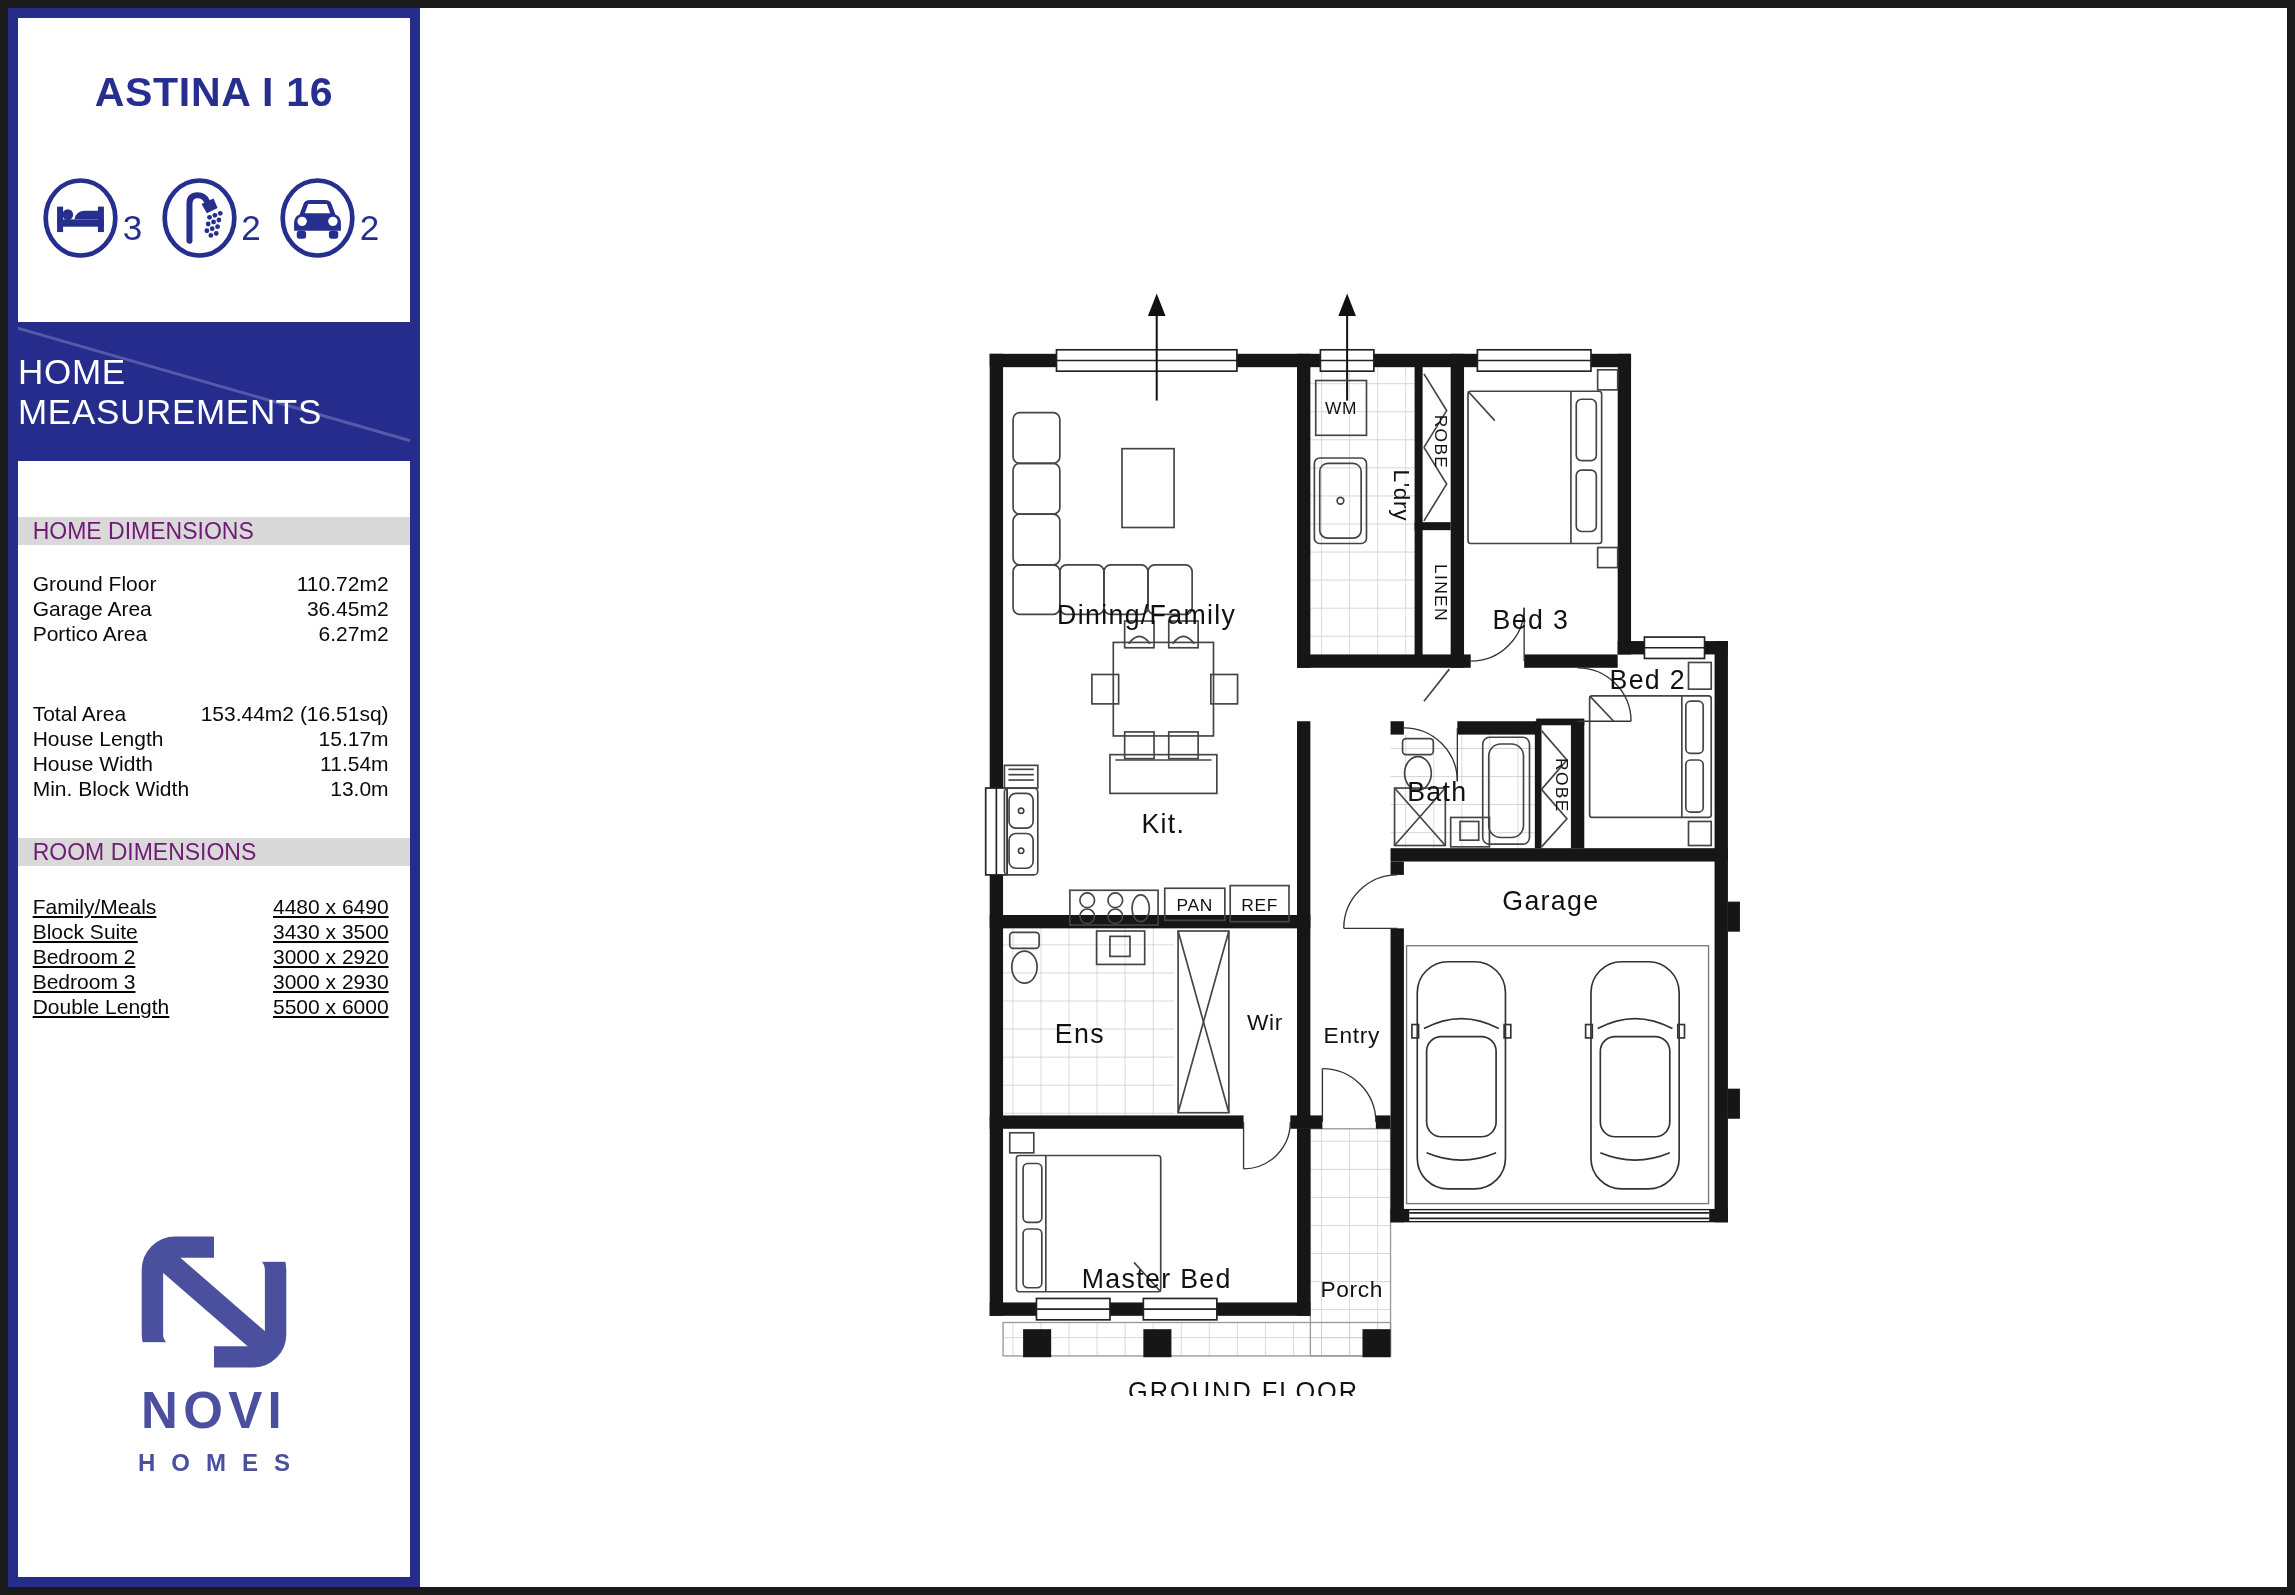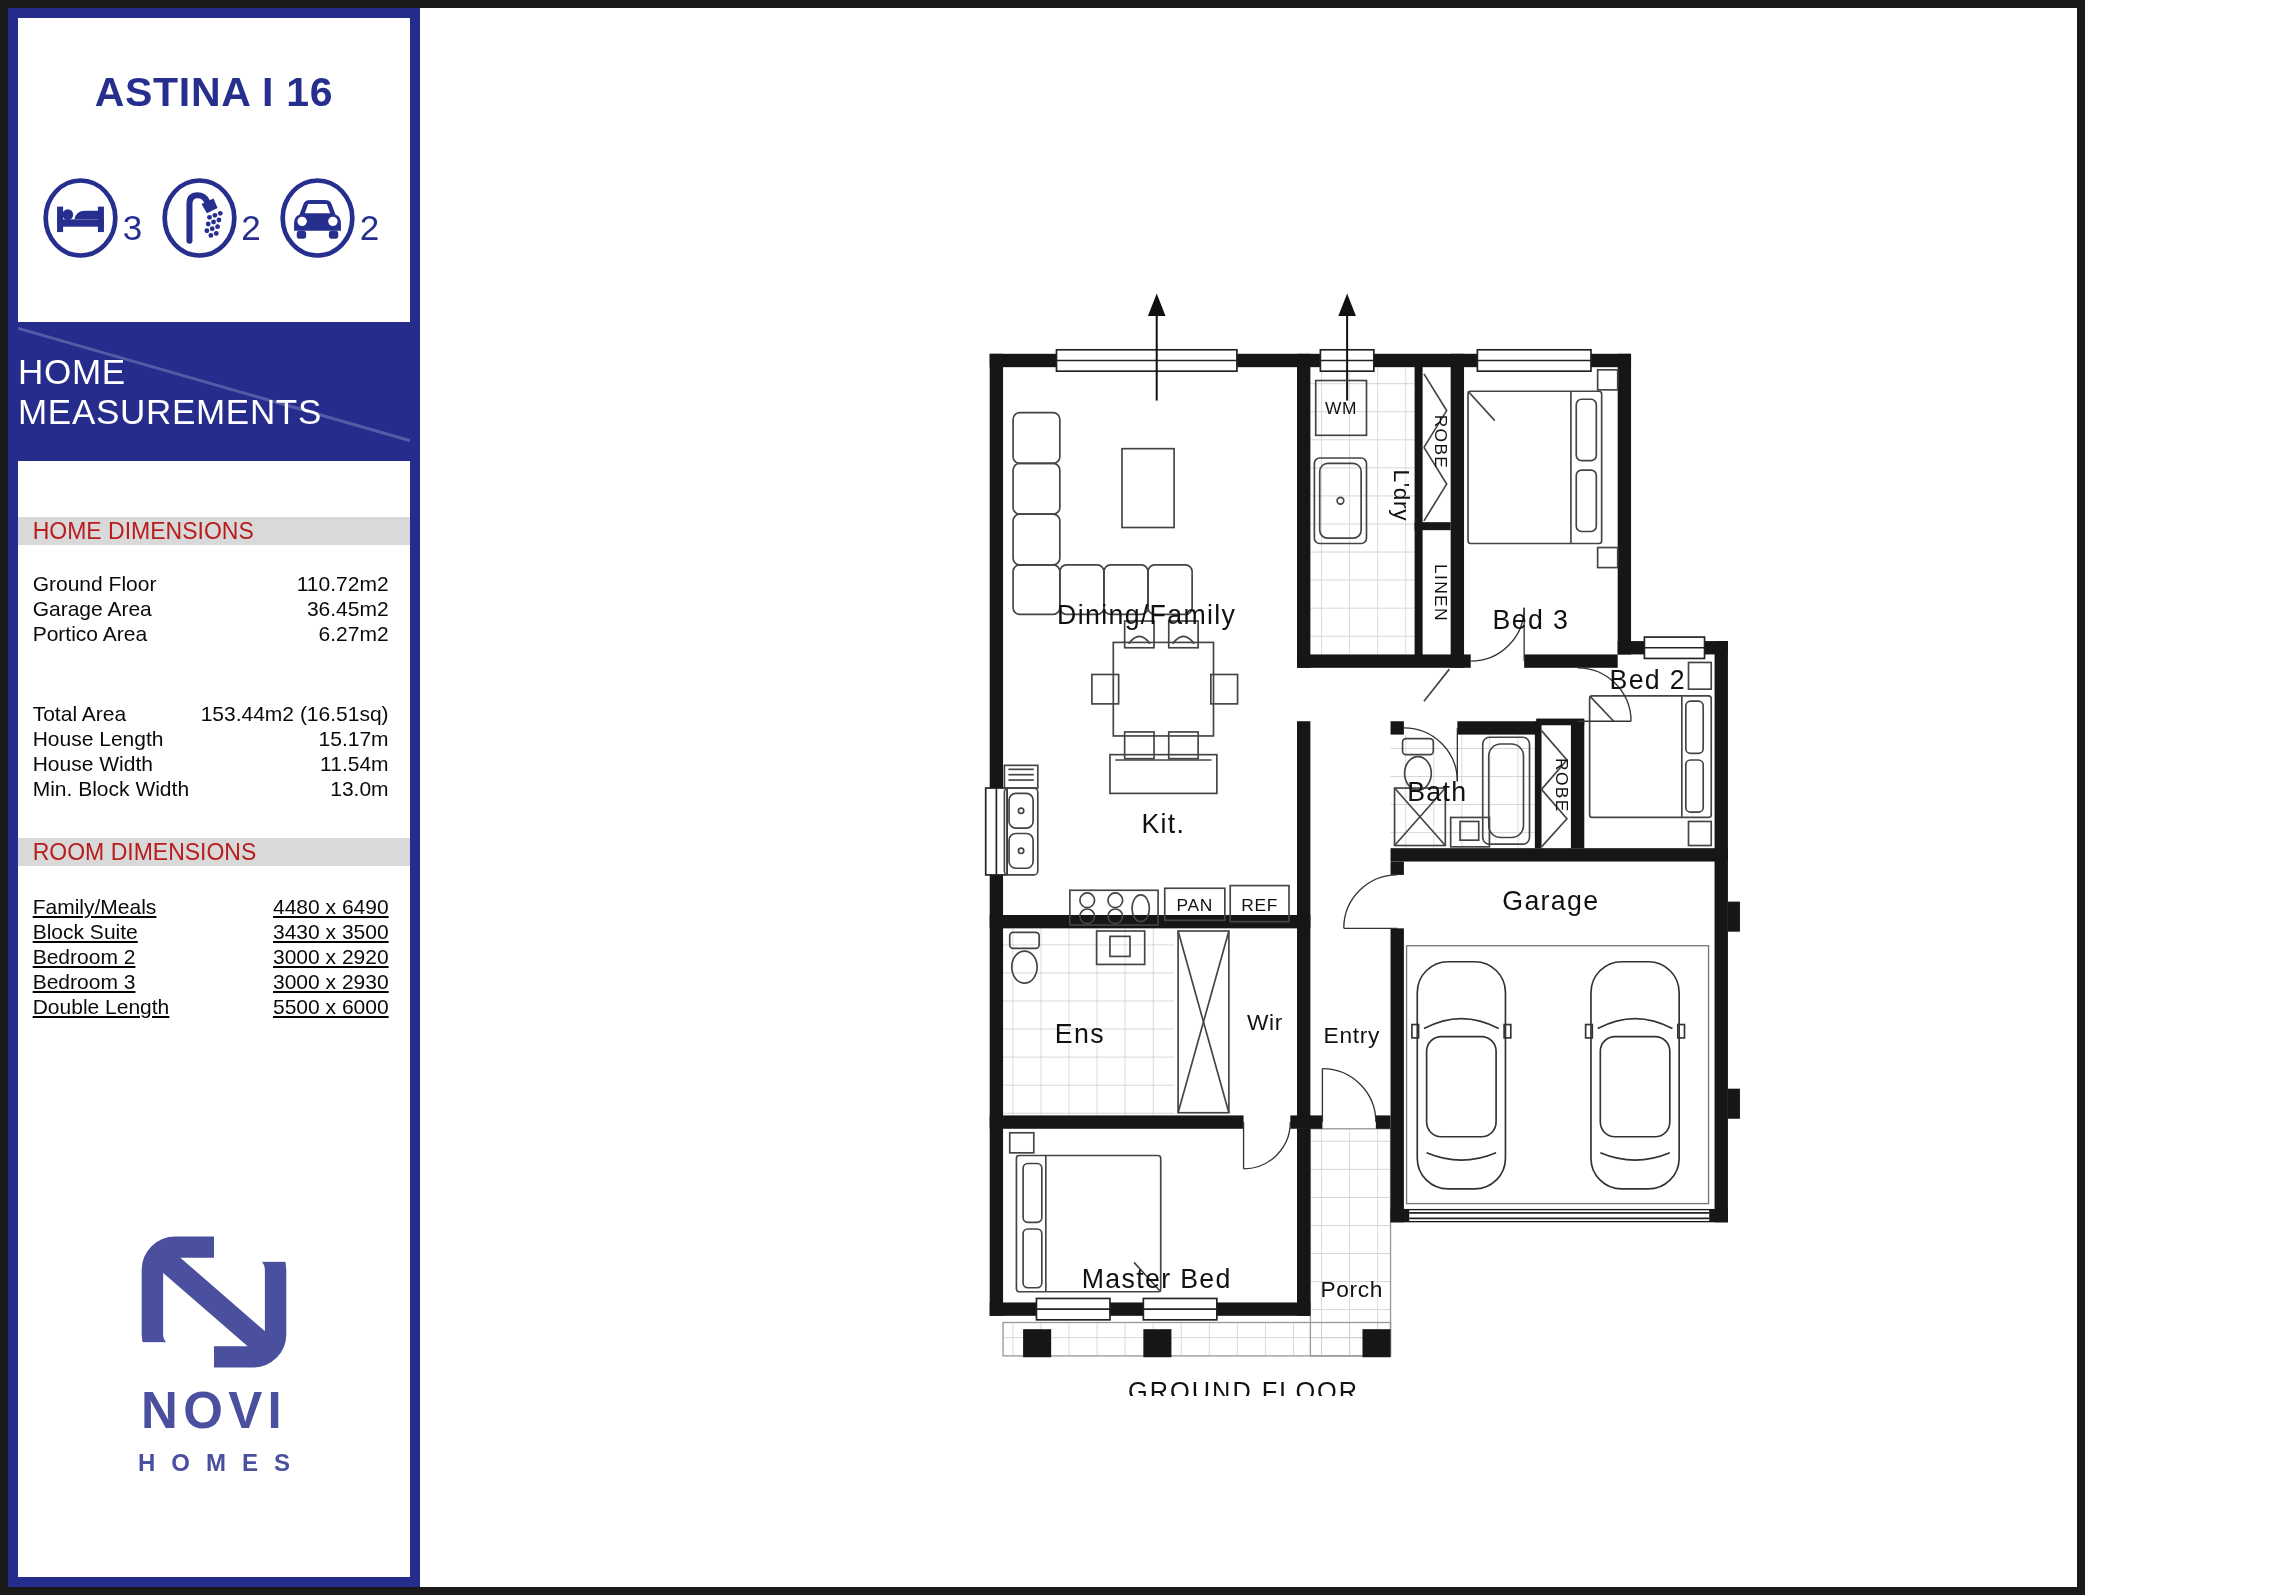--- a/index.html
+++ b/index.html
@@ -1,35 +1,35 @@
 <!DOCTYPE html>
 <html style="font-size:10.7px"><head>
 <meta charset="utf-8">
 <style>
   html,body{margin:0;padding:0;background:#ffffff;}
-  .canvas{position:relative;width:2085px;height:1595px;background:#ffffff;overflow:hidden;
+  .canvas{position:relative;width:2295px;height:1595px;background:#ffffff;overflow:hidden;
           font-family:"Liberation Sans", sans-serif;}
   .frame{position:absolute;inset:0;border:8px solid #1a1a1a;pointer-events:none;}
 
   
   .sidebar{position:absolute;left:8px;top:8px;width:412px;height:1579px;box-sizing:border-box;
            border:10.7px solid #252c8c;background:#ffffff;}
   .side-title{position:absolute;top:51px;left:0;width:100%;text-align:center;
               font-size:41px;font-weight:bold;letter-spacing:0.7px;color:#262e8e;}
   .stats{position:absolute;top:159px;left:23px;display:flex;align-items:center;gap:17.4px;}
   .stat{display:flex;align-items:center;}
   .stat svg{width:79px;height:82px;display:block;}
   .stat .count{font-size:35px;color:#262e8e;margin-left:2.7px;margin-top:20px;}
   .banner{position:absolute;top:304px;left:0;width:100%;height:139px;background:#252c8c;
           display:flex;align-items:center;justify-content:center;overflow:hidden;}
   .banner .slash{position:absolute;left:-10%;top:44%;width:120%;height:2.7px;
                  background:rgba(255,255,255,0.22);transform:rotate(16deg);}
   .banner span{position:relative;color:#ffffff;font-size:35px;letter-spacing:0.7px;}
   .strip{position:absolute;left:0;width:100%;height:28px;background:#d9d9d9;
-         font-size:23px;color:#b91c1c;line-height:28px;padding-left:14.7px;box-sizing:border-box;}
+         font-size:23px;color:#701a75;line-height:28px;padding-left:14.7px;box-sizing:border-box;}
   .strip1{top:499px;}
   .strip2{top:820px;}
   .rows{position:absolute;left:0;width:100%;}
   .g1{top:553px;}
   .g2{top:683px;}
   .g3{top:876px;text-decoration:underline;}
   .row{display:flex;justify-content:space-between;height:25px;line-height:25px;
        padding:0 21.4px 0 14.7px;font-size:21px;color:#0a0a0a;}
   .logo{position:absolute;top:1213px;left:0;width:100%;text-align:center;color:#4a4f9e;}
   .logo svg{width:158px;height:142px;display:block;margin:0 auto;}

